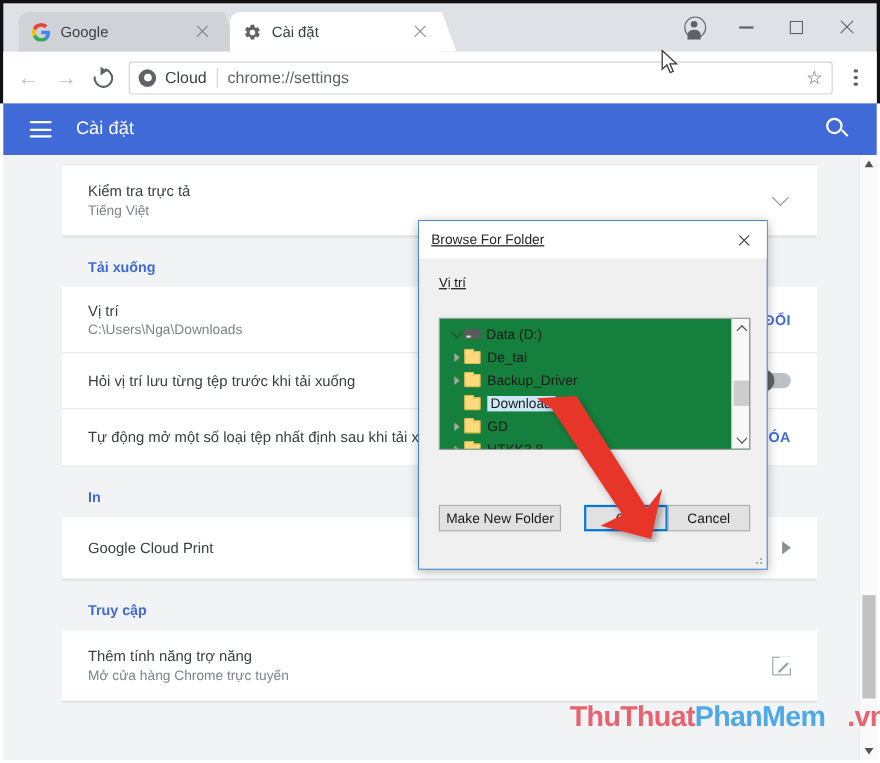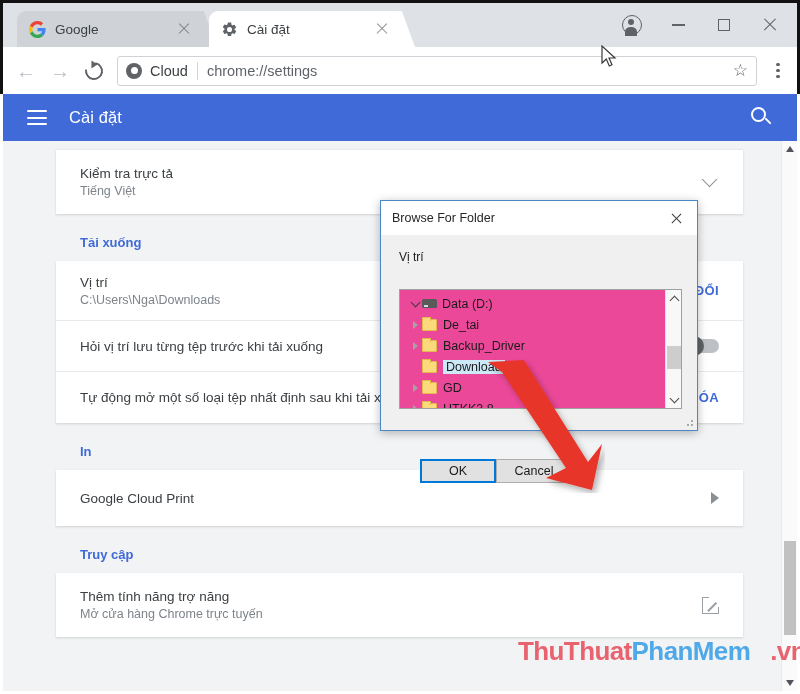--- a/index.html
+++ b/index.html
@@ -211,44 +211,45 @@
   }
   .ps-arrow { position:absolute; left:0; width:16px; height:16px; display:flex; align-items:center; justify-content:center; }
   .ps-arrow.up { top: 0; }
   .ps-arrow.down { bottom: 0; }
   .ps-tri-up { width:0;height:0;border-left:4.5px solid transparent;border-right:4.5px solid transparent;border-bottom:6px solid #50535a; }
   .ps-tri-down { width:0;height:0;border-left:4.5px solid transparent;border-right:4.5px solid transparent;border-top:6px solid #50535a; }
   .ps-thumb { position:absolute; left:2px; width:12px; top: 400px; height: 94px; background:#c1c1c1; }
 
   
   .dialog {
-    position: absolute; left: 380px; top: 200px; width: 318px; height: 231px;
+    position: absolute; left: 380px; top: 200px; width: 318px; height: 318px;
     background: #f0f0f0; border: 1px solid #4a87c9;
     box-shadow: 0 2px 9px rgba(0,0,0,.28);
+    text-decoration: underline;
   }
   .dlg-titlebar {
     height: 34px; background:#ffffff; display:flex; align-items:center;
     padding-left: 11px; position: relative;
   }
   .dlg-title { font-size: 12.5px; color: #262626; }
   .dlg-close {
     position:absolute; right: 0; top: 0; width: 42px; height: 34px;
     display:flex; align-items:center; justify-content:center;
   }
   .dlg-close-x { width: 13px; height: 13px; position: relative; }
   .dlg-close-x::before, .dlg-close-x::after {
     content:""; position:absolute; left:0; top:6px; width:13px; height:1.1px; background:#3b3b3b;
   }
   .dlg-close-x::before { transform: rotate(45deg); }
   .dlg-close-x::after  { transform: rotate(-45deg); }
   .dlg-prompt { font-size: 12px; color:#1a1a1a; padding: 15px 0 0 18px; }
 
   .tree-box {
     position: absolute; left: 18px; top: 88px; width: 283px; height: 120px;
-    background: #ec4899; border: 1px solid #a0a0a0; overflow: hidden;
+    background: #15803d; border: 1px solid #a0a0a0; overflow: hidden;
   }
   .tree-inner { position:absolute; left:0; top:0; right:16px; bottom:0; padding-top: 3px; }
   .tnode { display:flex; align-items:center; height: 21px; padding-left: 8px; }
   .tnode .expander {
     width: 14px; flex: 0 0 14px; display:flex; align-items:center; justify-content:center;
   }
   .expander-chev-right {
     width:0;height:0;border-top:4px solid transparent;border-bottom:4px solid transparent;border-left:5px solid #a4a4a4;
   }
   .expander-chev-down {
@@ -550,20 +551,21 @@
           </div>
         <div class="ts-thumb"></div>
         <div class="ts-arrow down">
             <span class="ts-chev-down"></span>
           </div>
       </div>
     </div>
 
 
     <div class="dlg-buttons">
+      <button class="btn make-new">Make New Folder</button>
       <button class="btn ok">OK</button>
       <button class="btn cancel">Cancel</button>
     </div>
 
     <div class="dlg-grip"></div>
   </div>
 
   <div class="red-arrow">
     <svg width="125" height="135" viewBox="0 0 125 135">
       <defs>

